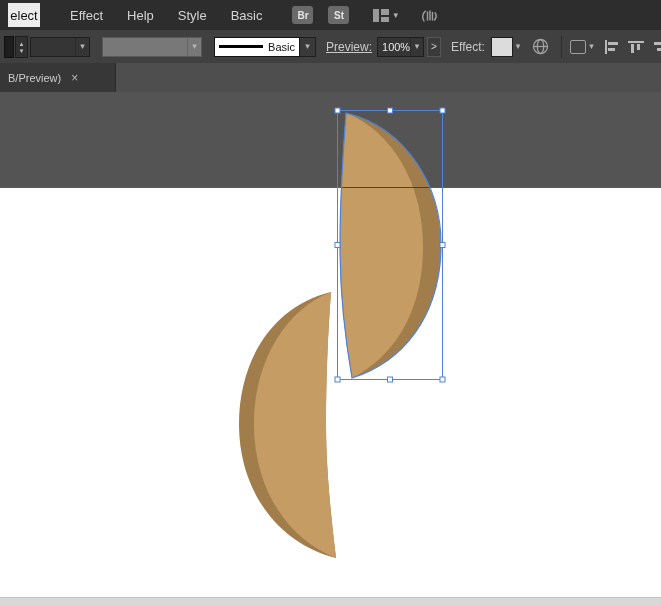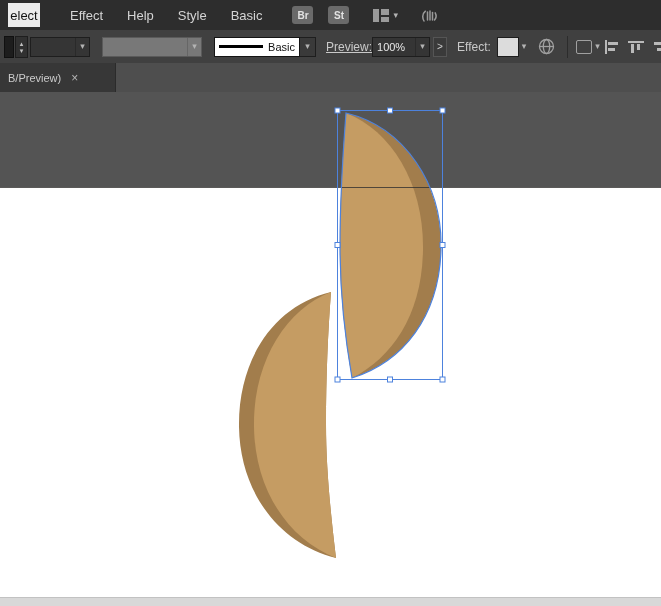--- a/index.html
+++ b/index.html
@@ -58,21 +58,21 @@
     display:flex;align-items:center;padding:0 4px;gap:5px;
   }
   .stroke-line{display:inline-block;width:50px;height:3px;background:#000;}
   .basic-label{font-size:11px;color:#111;}
   .caret-btn{
     width:15px;background:#3a3a3a;border:1px solid #1e1e1e;border-left:none;
     display:flex;align-items:center;justify-content:center;color:#c2c2c2;font-size:9px;
   }
   .cb-label{font-size:12px;color:#c9c9c9;margin-left:10px;white-space:nowrap;}
   .cb-label.u{text-decoration:underline;}
-  .opacity-combo{width:58px;}
+  .opacity-combo{width:47px;margin-left:5px;}
   .btn-more{
     width:14px;height:20px;margin-left:3px;background:#3a3a3a;border:1px solid #555;
     box-sizing:border-box;color:#cfcfcf;font-size:10px;display:flex;align-items:center;justify-content:center;
   }
   .style-group{display:flex;align-items:center;margin-left:6px;height:20px;}
   .style-swatch{width:20px;height:18px;background:#dcdcdc;border:1px solid #1e1e1e;}
   .style-group .caret{margin-left:3px;}
   .globe{margin-left:12px;display:flex;align-items:center;}
   .sep{width:1px;height:22px;background:#2c2c2c;margin-left:12px;}
   .docopt{margin-left:8px;display:flex;align-items:center;gap:3px;}

